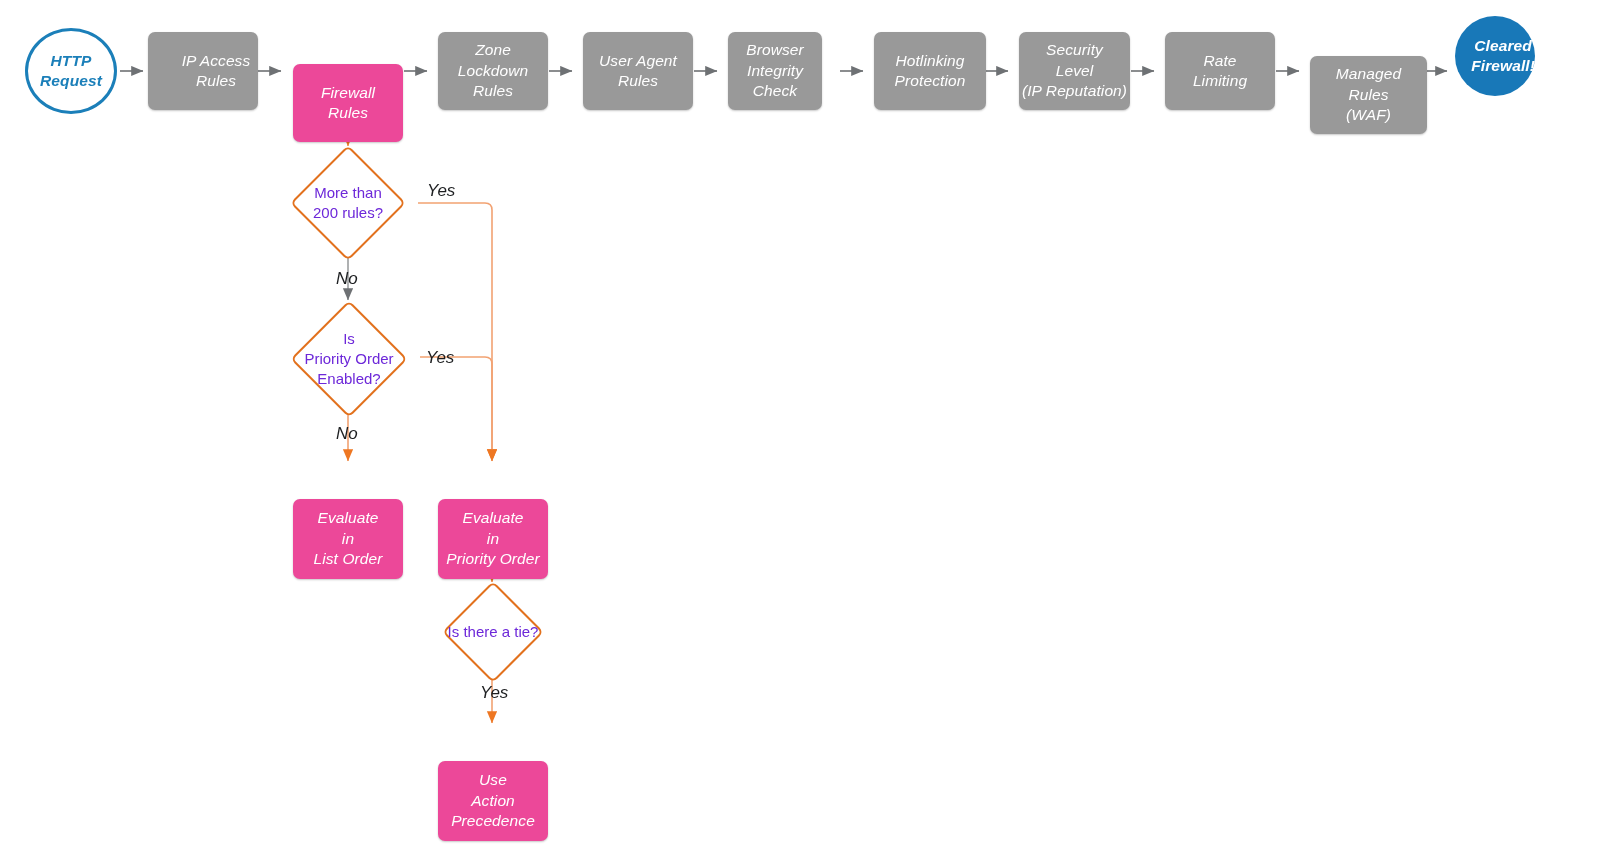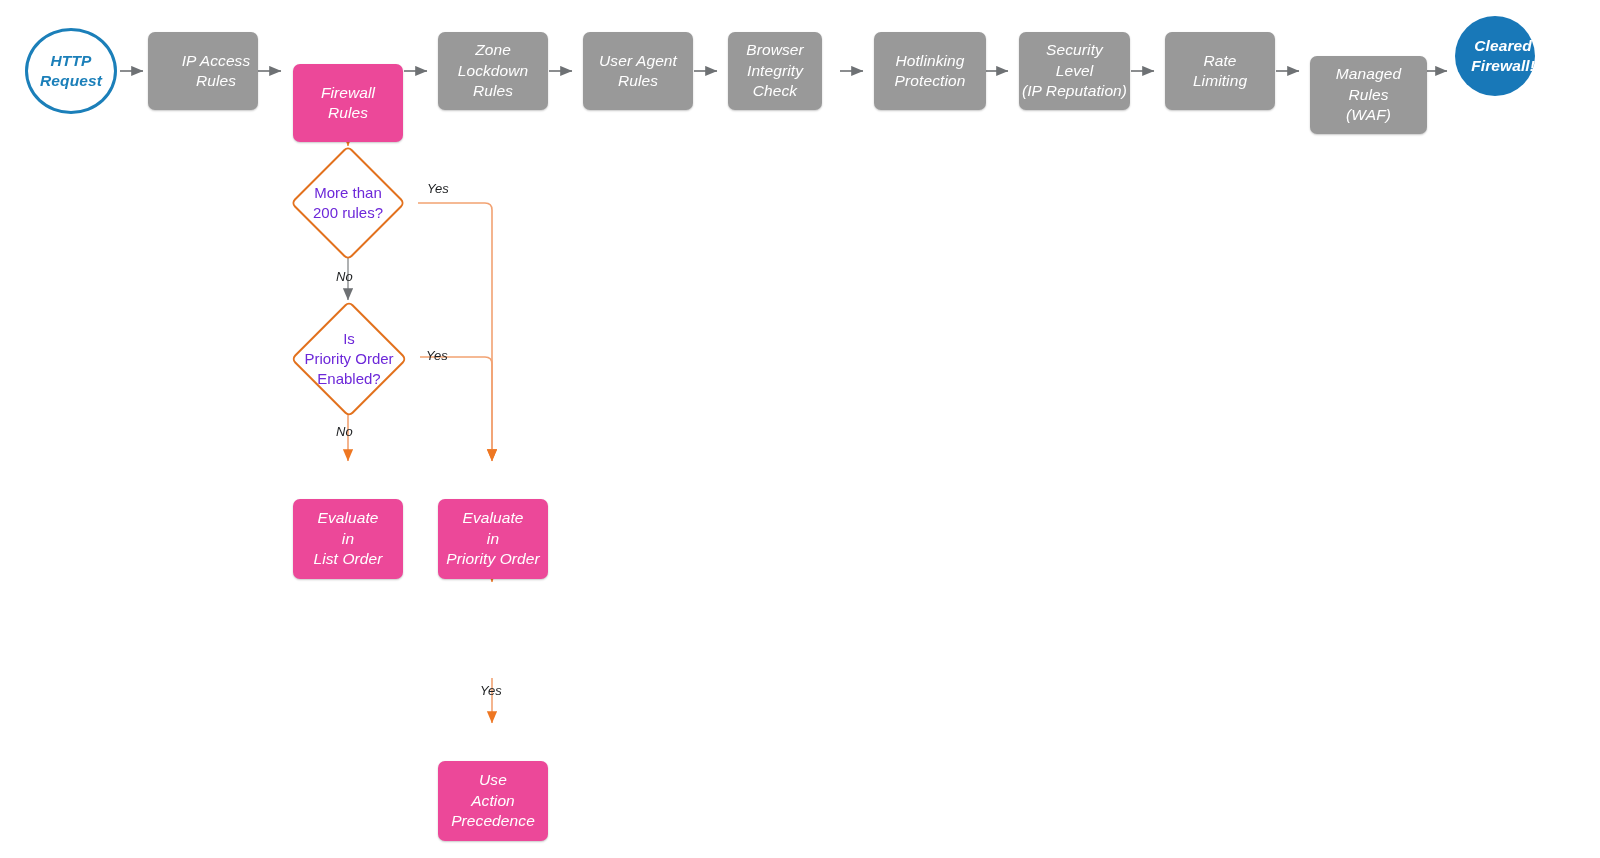--- a/index.html
+++ b/index.html
@@ -84,21 +84,21 @@
     z-index: 2;
     color: #6d28d9;
     font-size: 15px;
     line-height: 1.34;
     white-space: nowrap;
   }
 
   .edge-label {
     position: absolute;
     font-style: italic;
-    font-size: 13px;
+    font-size: 17px;
     color: #1d1f21;
     white-space: nowrap;
   }
 </style>
 </head>
 <body>
 
 <div id="canvas">
 
   <svg id="wires" viewBox="0 0 1600 858" xmlns="http://www.w3.org/2000/svg">
@@ -250,20 +250,26 @@
   </div>
 
   <div class="node proc orange" style="left:438px; top:467px; width:110px; height:80px;">
     <div>
         <div>Evaluate</div>
         <div>in</div>
         <div>Priority Order</div>
       </div>
   </div>
 
+  <div class="node diamond" style="left:427px; top:584px; width:132px; height:96px;">
+    <span class="dshape" style="width:68px; height:68px;"></span>
+    <div class="dlabel">
+        <div>Is there a tie?</div>
+      </div>
+  </div>
   <div class="edge-label" style="left:480px; top:683px;">Yes</div>
 
   <div class="node proc orange" style="left:438px; top:729px; width:110px; height:80px;">
     <div>
         <div>Use</div>
         <div>Action</div>
         <div>Precedence</div>
       </div>
   </div>
 

